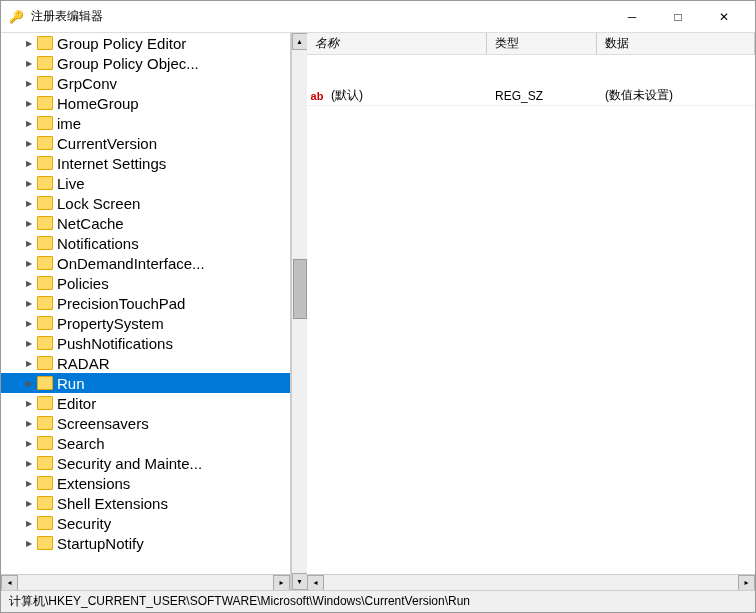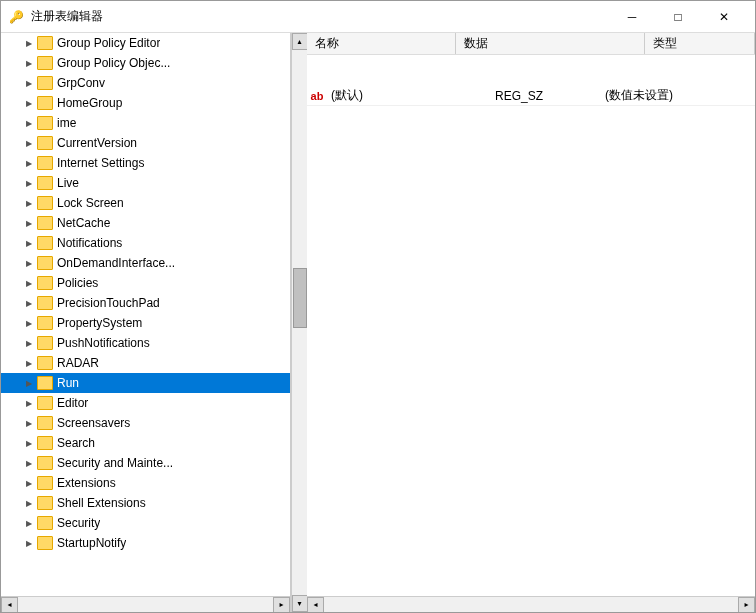--- a/index.html
+++ b/index.html
@@ -121,21 +121,21 @@
       border: 1px solid #e6a800;
       border-radius: 1px;
       margin-right: 4px;
       flex-shrink: 0;
       display: flex;
       align-items: center;
       justify-content: center;
       font-size: 10px;
     }
     .tree-label {
-      font-size: 12px;
+      font-size: 15px;
       overflow: hidden;
       text-overflow: ellipsis;
     }
 
     .scrollbar-v {
       width: 16px;
       background: #f0f0f0;
       border-left: 1px solid #ccc;
       display: flex;
       flex-direction: column;
@@ -183,21 +183,21 @@
       height: 22px;
       align-items: center;
     }
     .col-header {
       font-size: 12px;
       padding: 2px 8px;
       font-weight: normal;
       color: #000;
       border-right: 1px solid #ccc;
     }
-    .col-name { width: 149px; }
+    .col-name { width: 180px; font-style: italic; }
     .col-type { width: 110px; }
     .col-data { flex: 1; }
 
     .right-content {
       flex: 1;
       overflow: auto;
       margin-top: 31px;
     }
     .registry-row {
       display: flex;
@@ -448,33 +448,36 @@
       <div class="scroll-btn">▴</div>
       <div class="scroll-track">
         <div class="scroll-thumb"></div>
       </div>
       <div class="scroll-btn">▾</div>
     </div>
 
     <div class="right-panel">
       <div class="right-header">
         <div class="col-header col-name">名称</div>
+        <div class="col-header col-type">类型</div>
         <div class="col-header col-data">数据</div>
-        <div class="col-header col-type">类型</div>
       </div>
       <div class="right-content">
 
       <div class="registry-row">
             <span class="reg-icon" style="color: rgb(204, 0, 0); font-weight: bold; font-size: 11px;">ab</span>
             <span class="reg-name">(默认)</span>
             <span class="reg-type">REG_SZ</span>
             <span class="reg-data">(数值未设置)</span>
           </div>
         </div>
       <div class="h-scroll-bar">
         <div class="h-scroll-btn">◂</div>
         <div class="h-scroll-track"></div>
         <div class="h-scroll-btn">▸</div>
       </div>
     </div>
   </div>
 
+  <div class="status-bar">
+    <span>计算机\HKEY_CURRENT_USER\SOFTWARE\Microsoft\Windows\CurrentVersion\Run</span>
+  </div>
 </div>
 
 </body></html>

